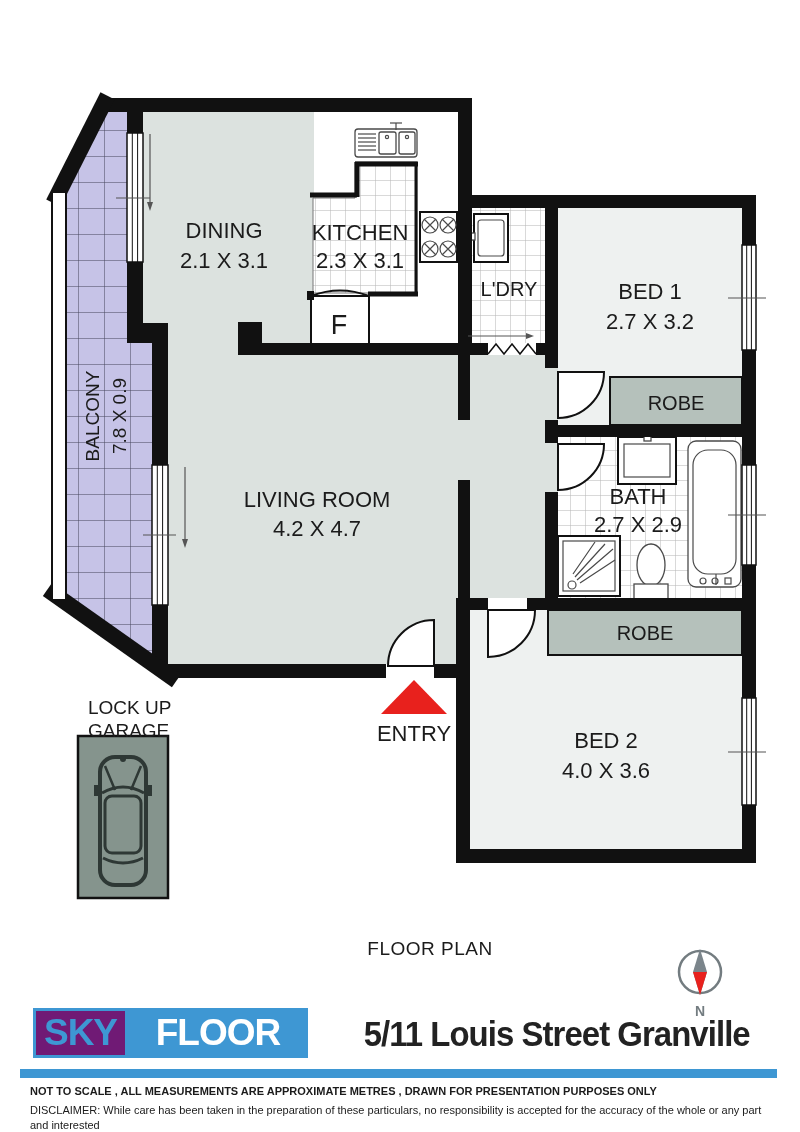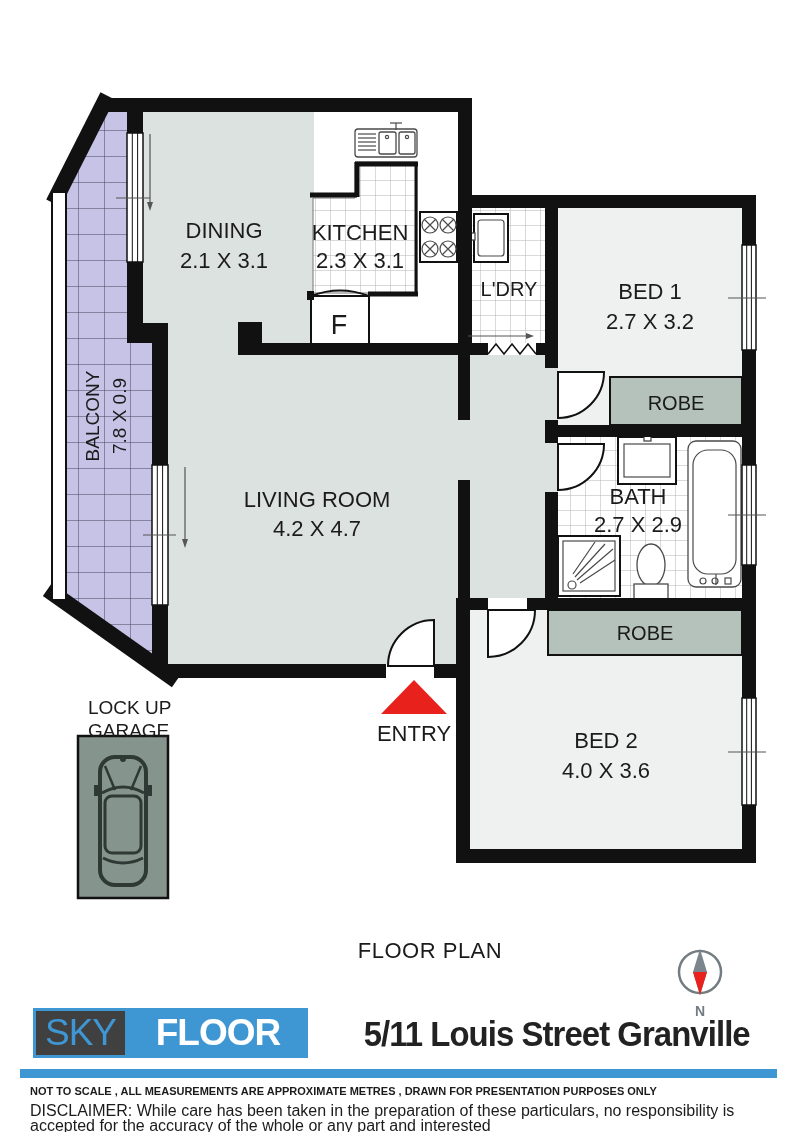--- a/index.html
+++ b/index.html
@@ -35,35 +35,35 @@
   .lbl{font:400 22px "Liberation Sans",sans-serif;fill:var(--ink);text-anchor:middle;}
   .lbl-s{font-size:20px;}
   .lbl-b{font-size:19px;}
   .lbl-f{font-size:27px;}
   .lbl-l{text-anchor:start;font-size:19px;}
   .compass-ring{fill:none;stroke:var(--compass);stroke-width:2.5;}
   .compass-n{font:700 14px "Liberation Sans",sans-serif;fill:var(--compass);text-anchor:middle;}
 
   
   .floor-title{position:absolute;left:60px;top:938px;width:740px;text-align:center;
-    font-size:22px;letter-spacing:0.5px;color:#1b1b1b;}
+    font-size:19px;letter-spacing:0.5px;color:#1b1b1b;}
   .logo{position:absolute;left:33px;top:1008px;height:50px;display:flex;}
-  .logo-sky{box-sizing:border-box;width:95px;border:3px solid var(--blue);background:#404040;
-    color:var(--blue);font-weight:400;font-size:37px;display:flex;align-items:center;
+  .logo-sky{box-sizing:border-box;width:95px;border:3px solid var(--blue);background:#701a75;
+    color:var(--blue);font-weight:700;font-size:37px;display:flex;align-items:center;
     justify-content:center;letter-spacing:-1px;}
   .logo-realty{box-sizing:border-box;width:180px;background:var(--blue);color:#fff;
     font-weight:700;font-size:37px;display:flex;align-items:center;justify-content:center;
     letter-spacing:-1px;}
   .address{position:absolute;right:50px;top:1014px;font-size:35px;font-weight:700;
     color:#222;letter-spacing:-1px;transform:scaleX(.94);transform-origin:right center;
     white-space:nowrap;}
   .blue-bar{position:absolute;left:20px;top:1069px;width:757px;height:9px;background:var(--blue);}
   .foot-note{position:absolute;left:30px;top:1085px;width:745px;font-size:11px;font-weight:700;
     color:#1b1b1b;letter-spacing:0;}
-  .foot-disc{position:absolute;left:30px;top:1103px;width:747px;font-size:16px;color:#1b1b1b;
+  .foot-disc{position:absolute;left:30px;top:1103px;width:747px;font-size:11px;color:#1b1b1b;
     line-height:15px;}
 </style>
 </head>
 <body>
 
 <div class="page">
 
 <svg class="plan-svg" width="800" height="1132" viewBox="0 0 800 1132">
   <defs>
     <pattern id="tileGrid" width="15" height="15" patternUnits="userSpaceOnUse">

